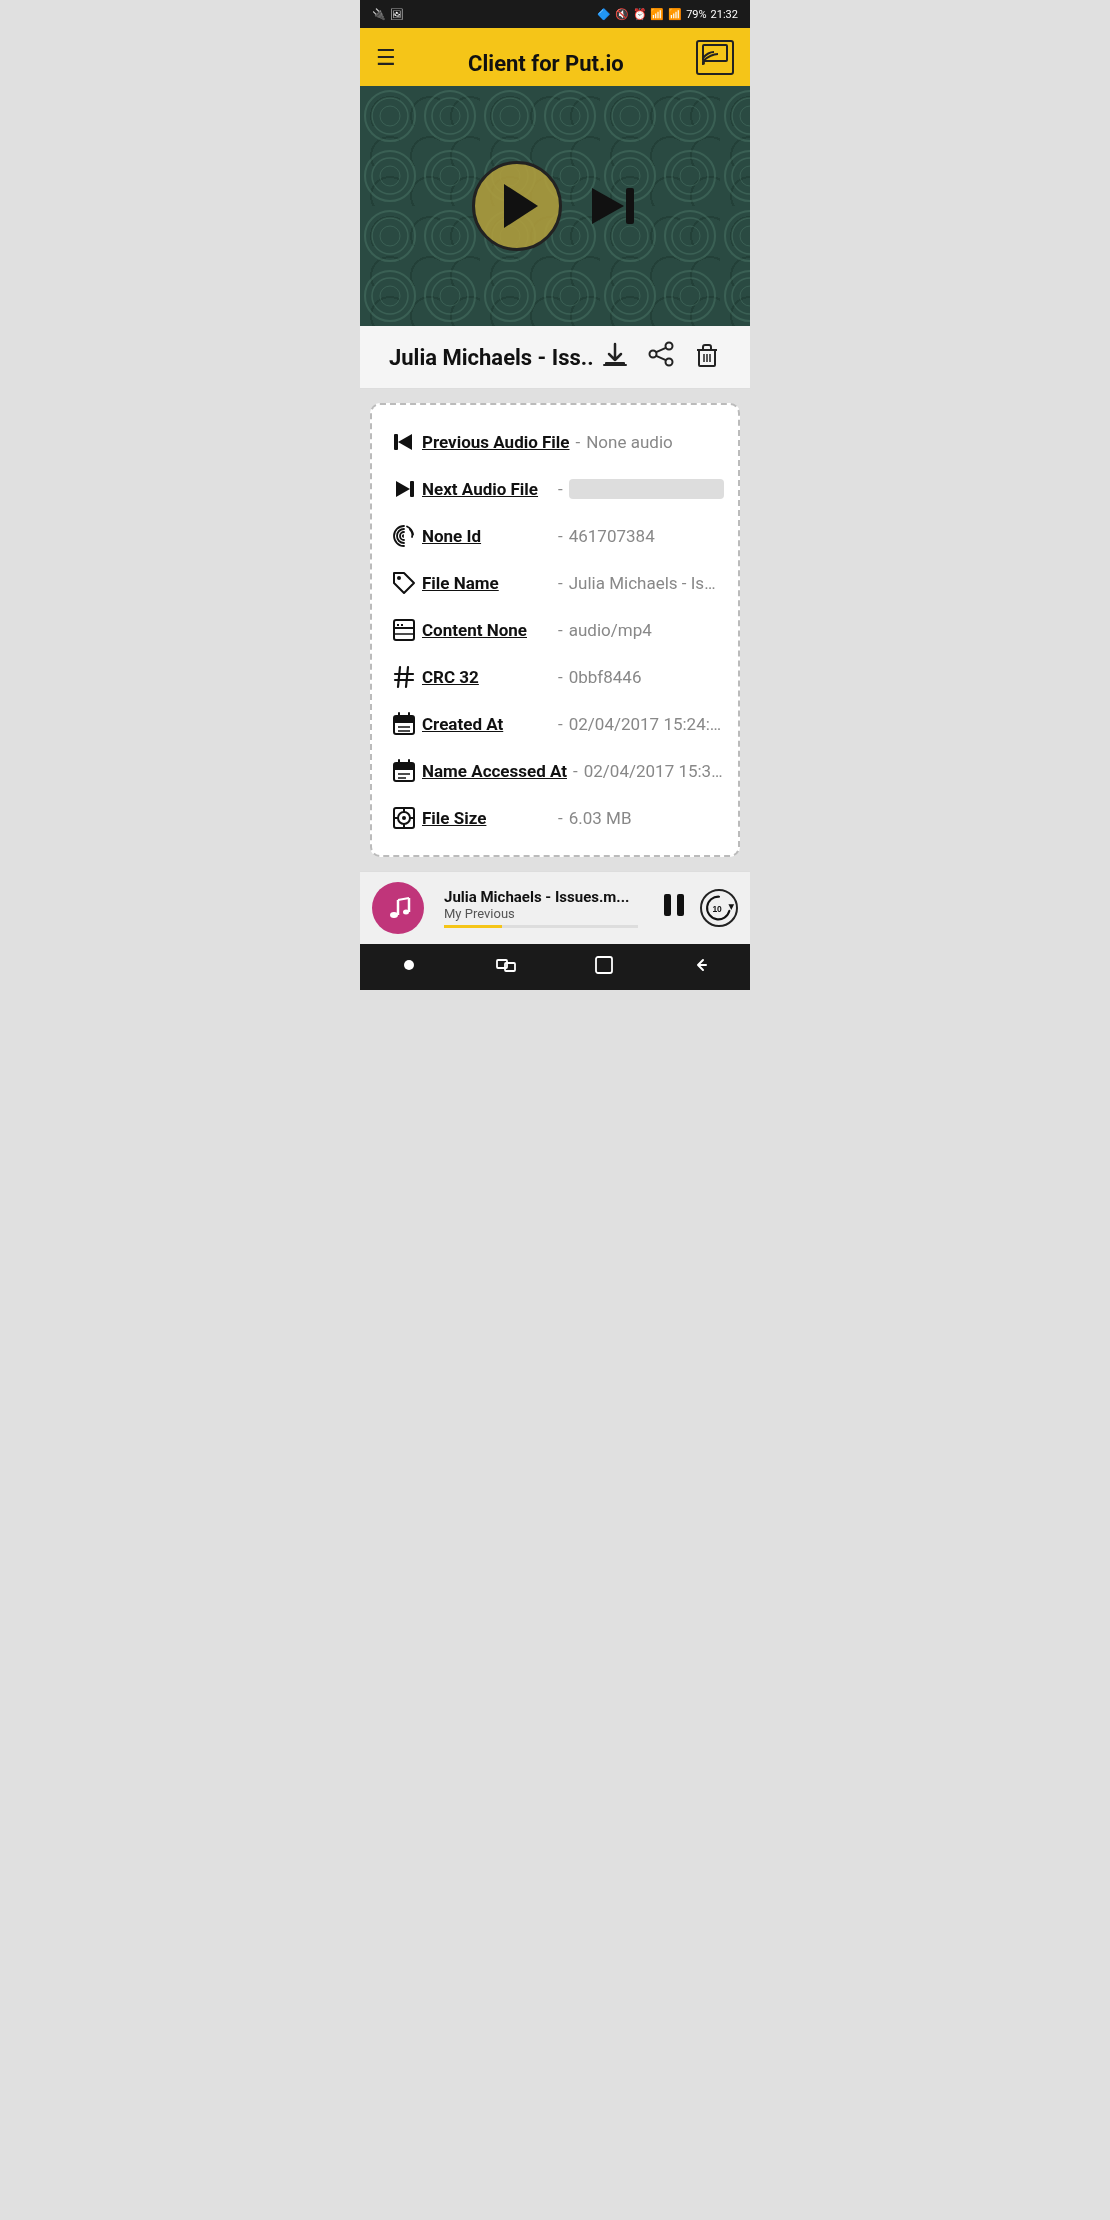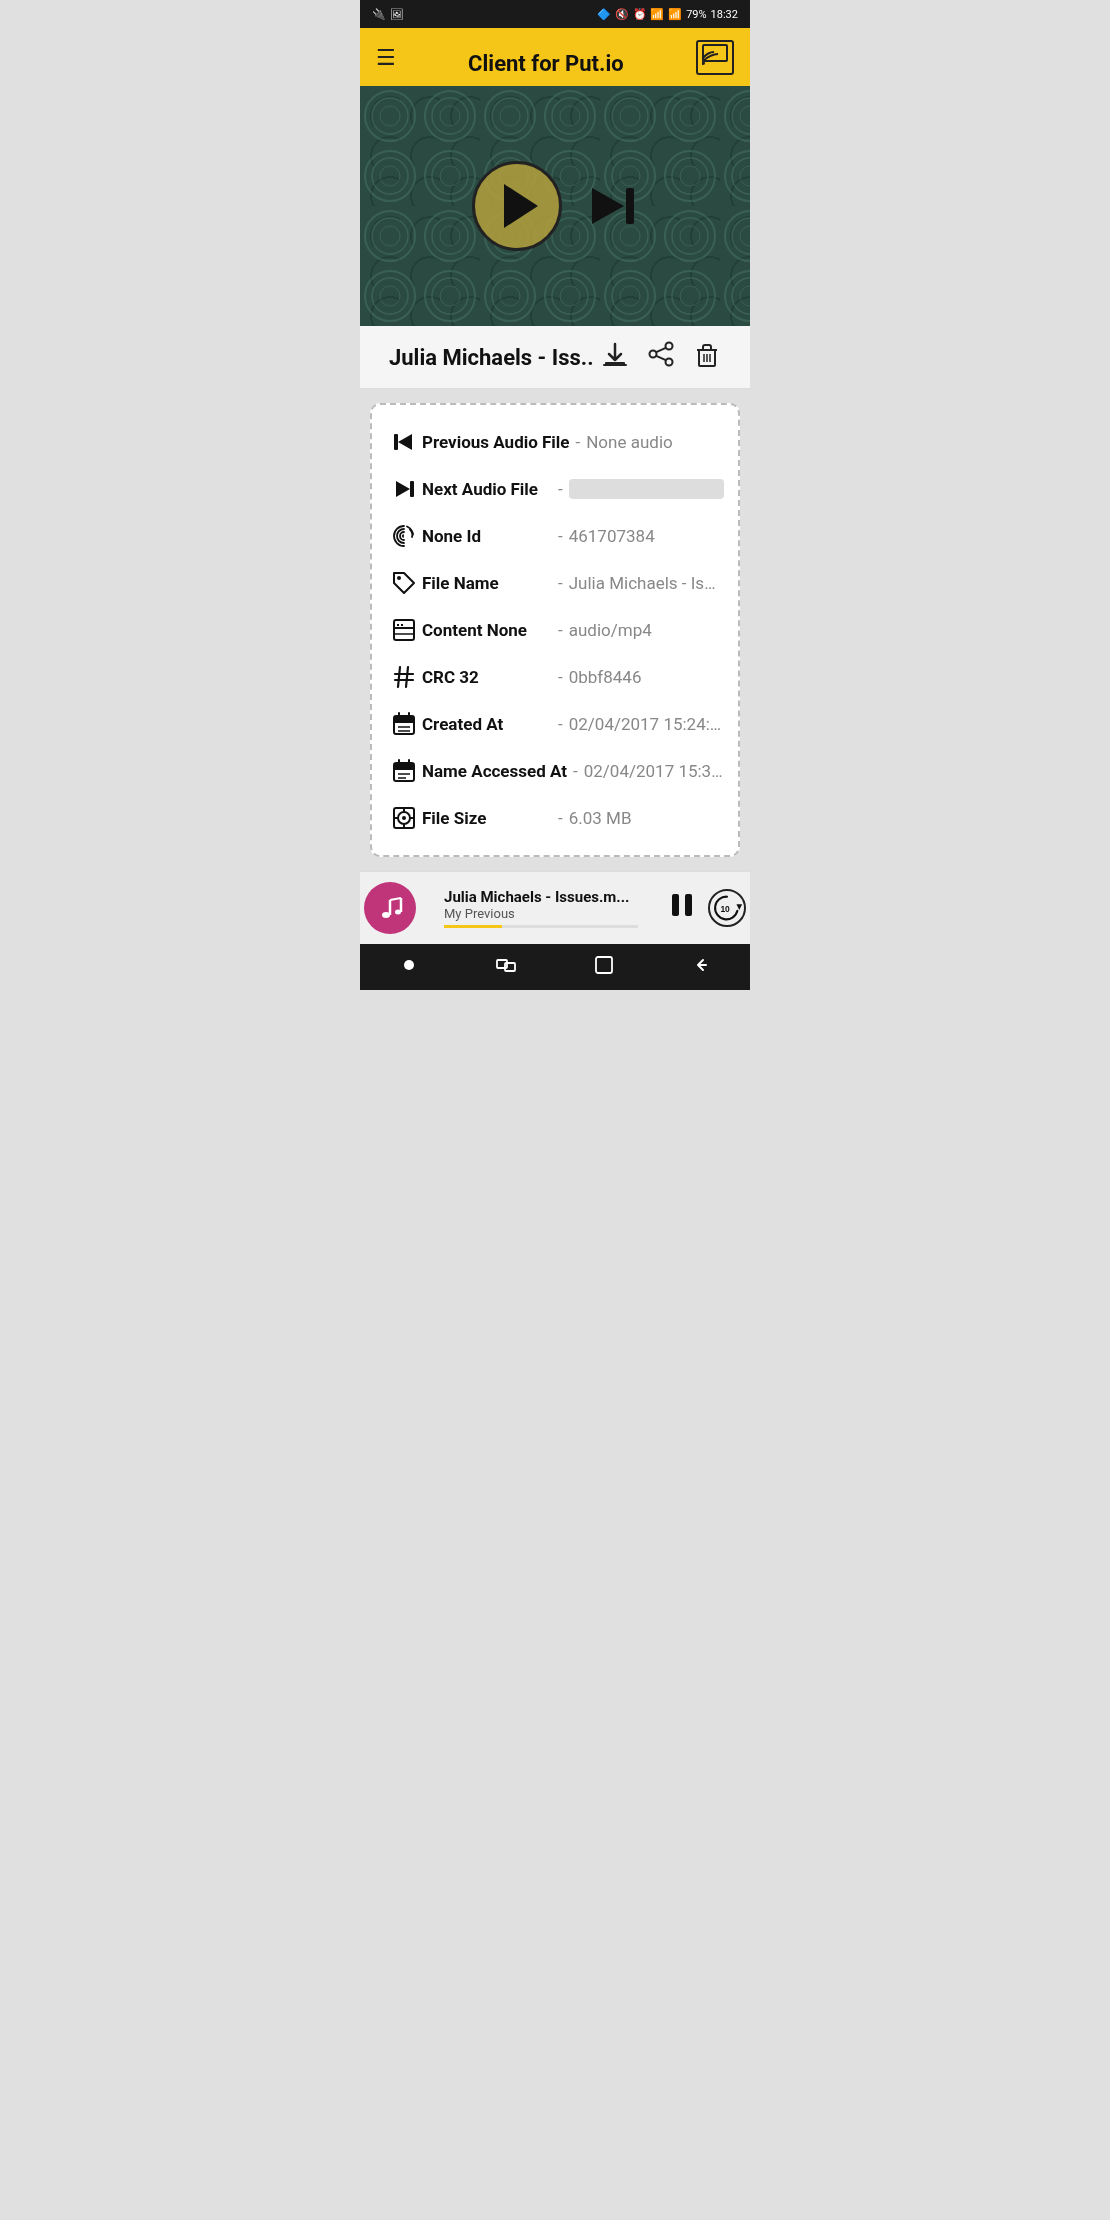--- a/index.html
+++ b/index.html
@@ -167,20 +167,21 @@
       align-items: center;
       justify-content: center;
       font-size: 22px;
       color: #222;
     }
     .info-label {
       font-size: 17px;
       font-weight: bold;
       color: #111;
       min-width: 130px;
+      text-decoration: underline;
     }
     .info-separator {
       color: #888;
       font-size: 17px;
       margin: 0 6px;
     }
     .info-value {
       font-size: 17px;
       color: #888;
       flex: 1;
@@ -195,22 +196,22 @@
       height: 20px;
       width: 140px;
       display: inline-block;
     }
 
     
     .now-playing-bar {
       background: #f0f0f0;
       display: flex;
       align-items: center;
-      padding: 10px 4px;
-      gap: 28px;
+      padding: 10px 12px;
+      gap: 20px;
       margin-top: 10px;
       border-top: 1px solid #ddd;
     }
     .now-playing-icon {
       width: 52px;
       height: 52px;
       border-radius: 50%;
       background: #c0357a;
       display: flex;
       align-items: center;
@@ -297,21 +298,21 @@
     <span>🔌</span>
     <span>🖼</span>
   </div>
   <div class="status-right">
     <span>🔷</span>
     <span>🔇</span>
     <span>⏰</span>
     <span>📶</span>
     <span>📶</span>
     <span>79%</span>
-    <span>18:32</span>
+    <span>21:32</span>
   </div>
 </div>
 
 <div class="app-header">
   <span class="menu-icon">☰</span>
   <span class="title">Client for Put.io</span>
   <div class="cast-icon">
     <svg width="26" height="22" viewBox="0 0 26 22" fill="none" xmlns="http://www.w3.org/2000/svg">
       <rect x="1" y="1" width="24" height="16" rx="1" stroke="#222" stroke-width="2" fill="none"></rect>
       <path d="M1 14 Q6 8 12 8" stroke="#222" stroke-width="2" fill="none"></path>

